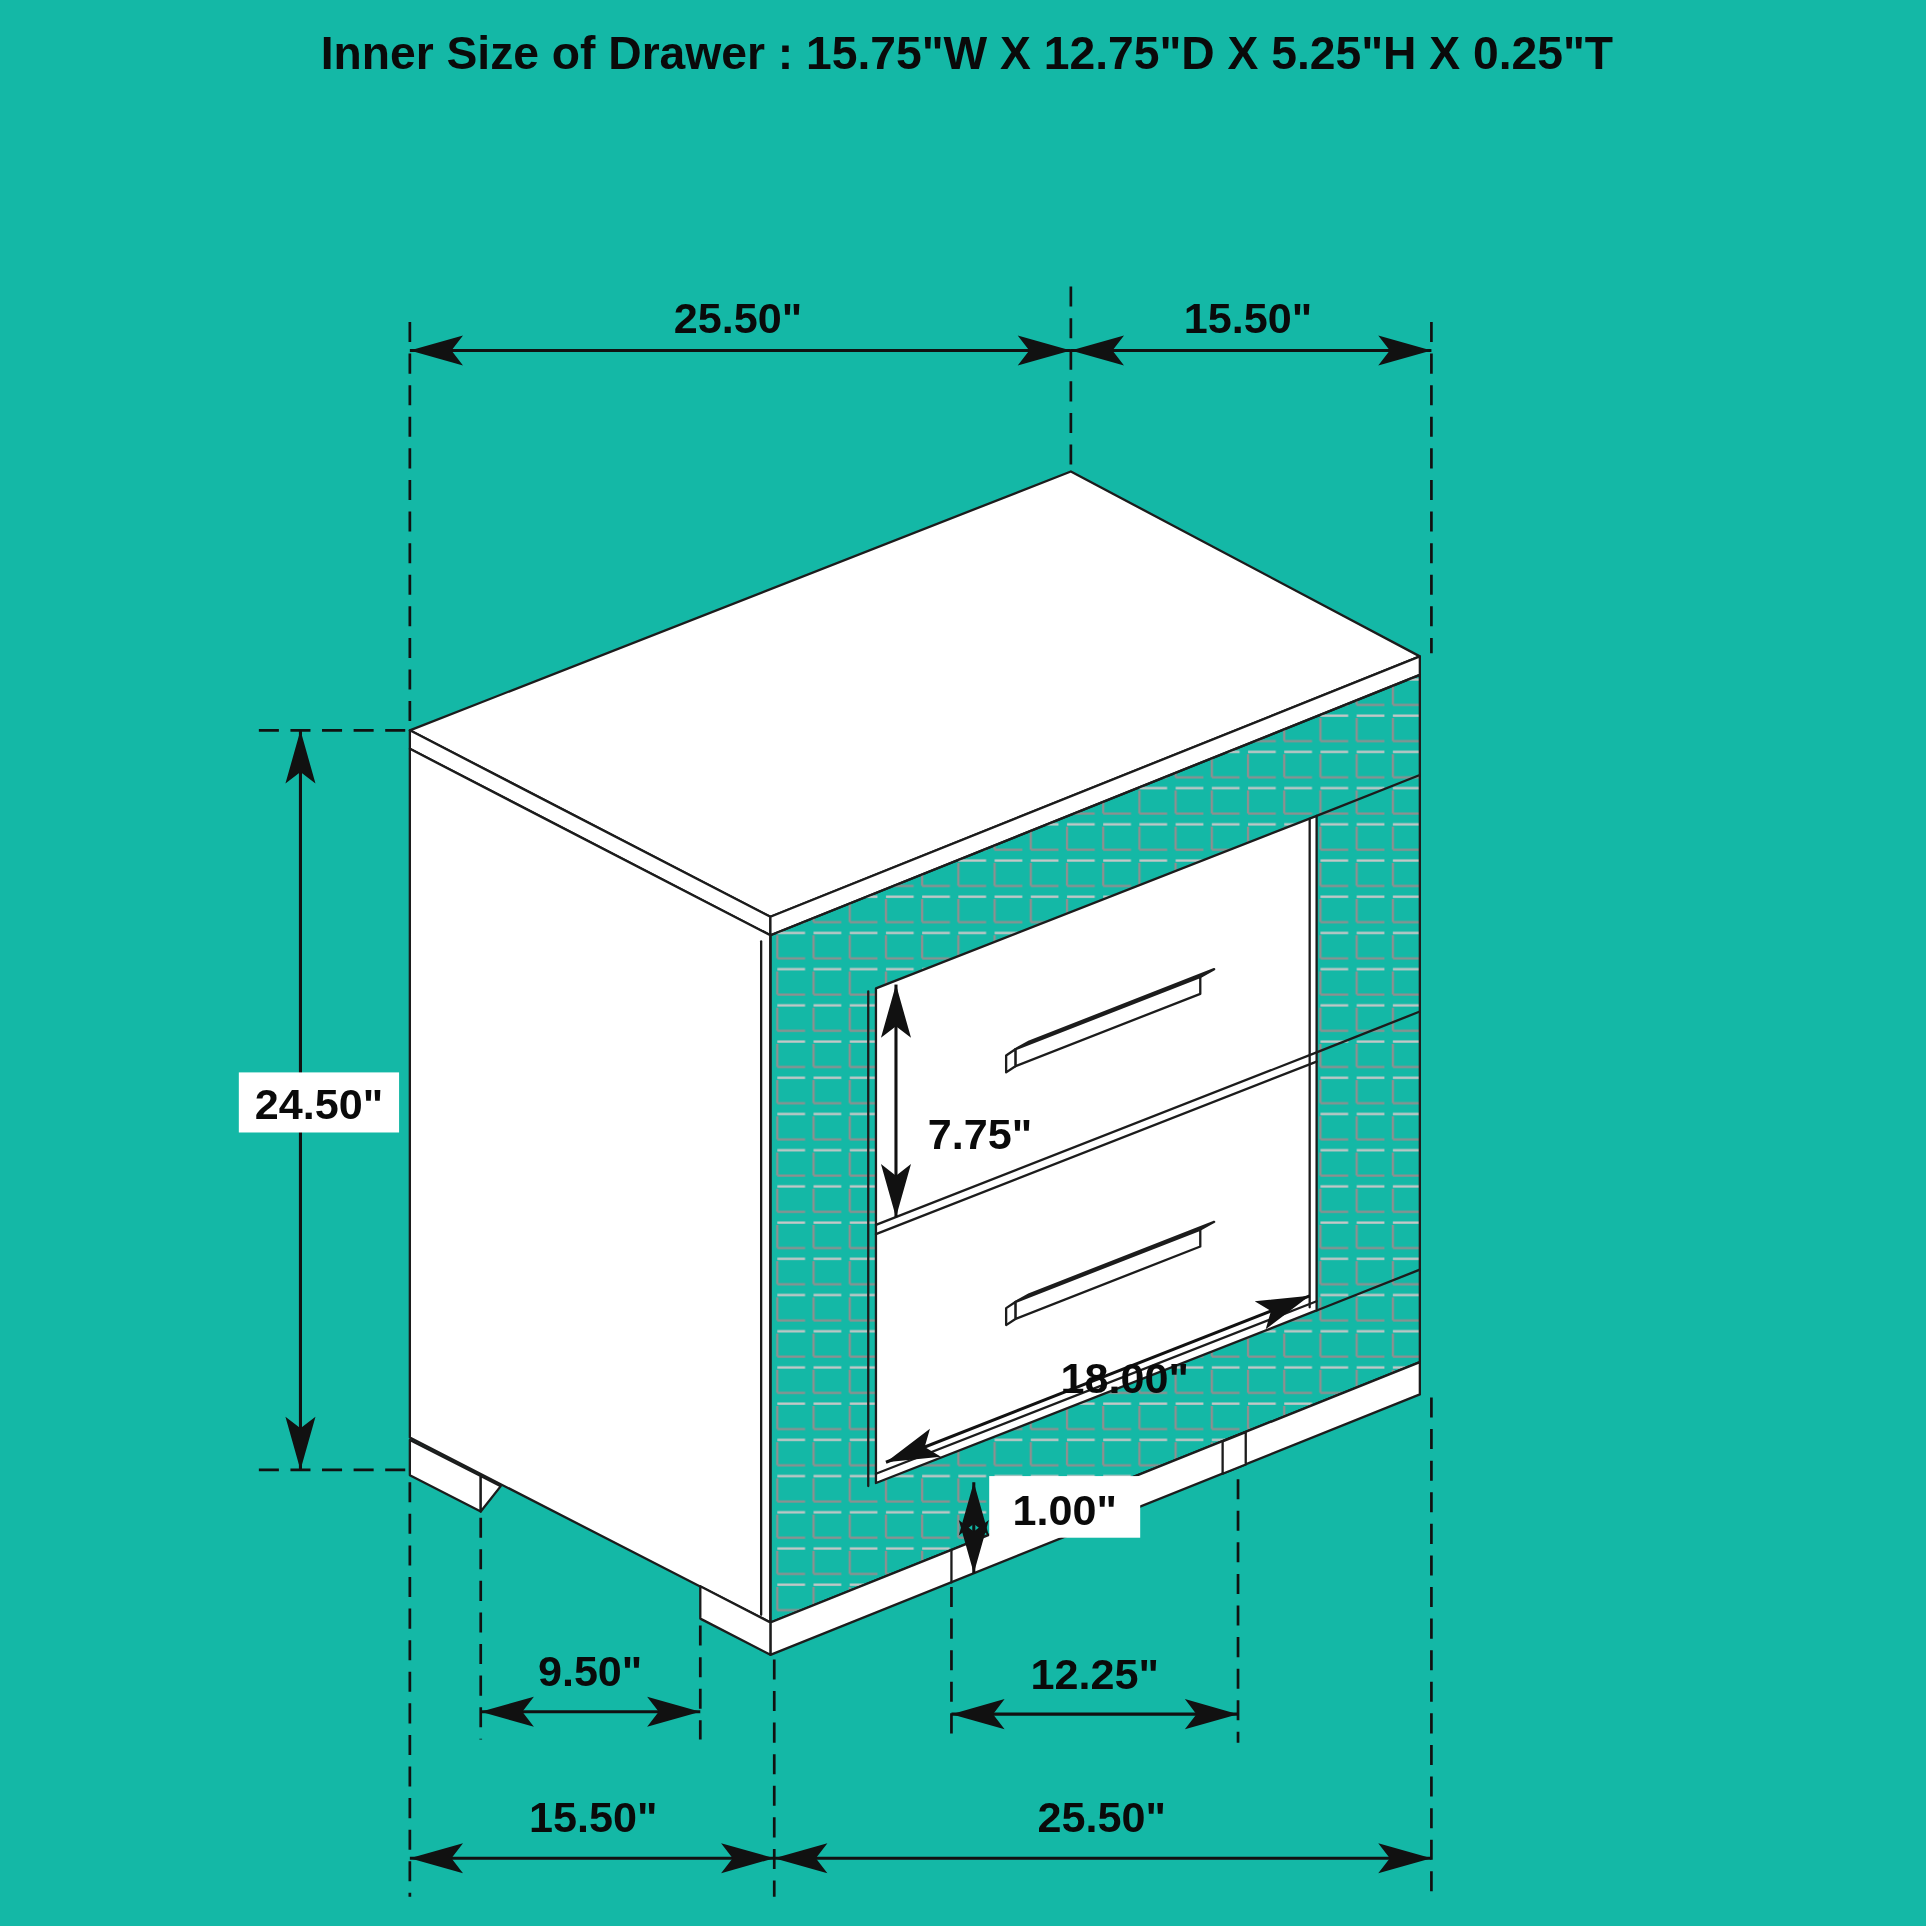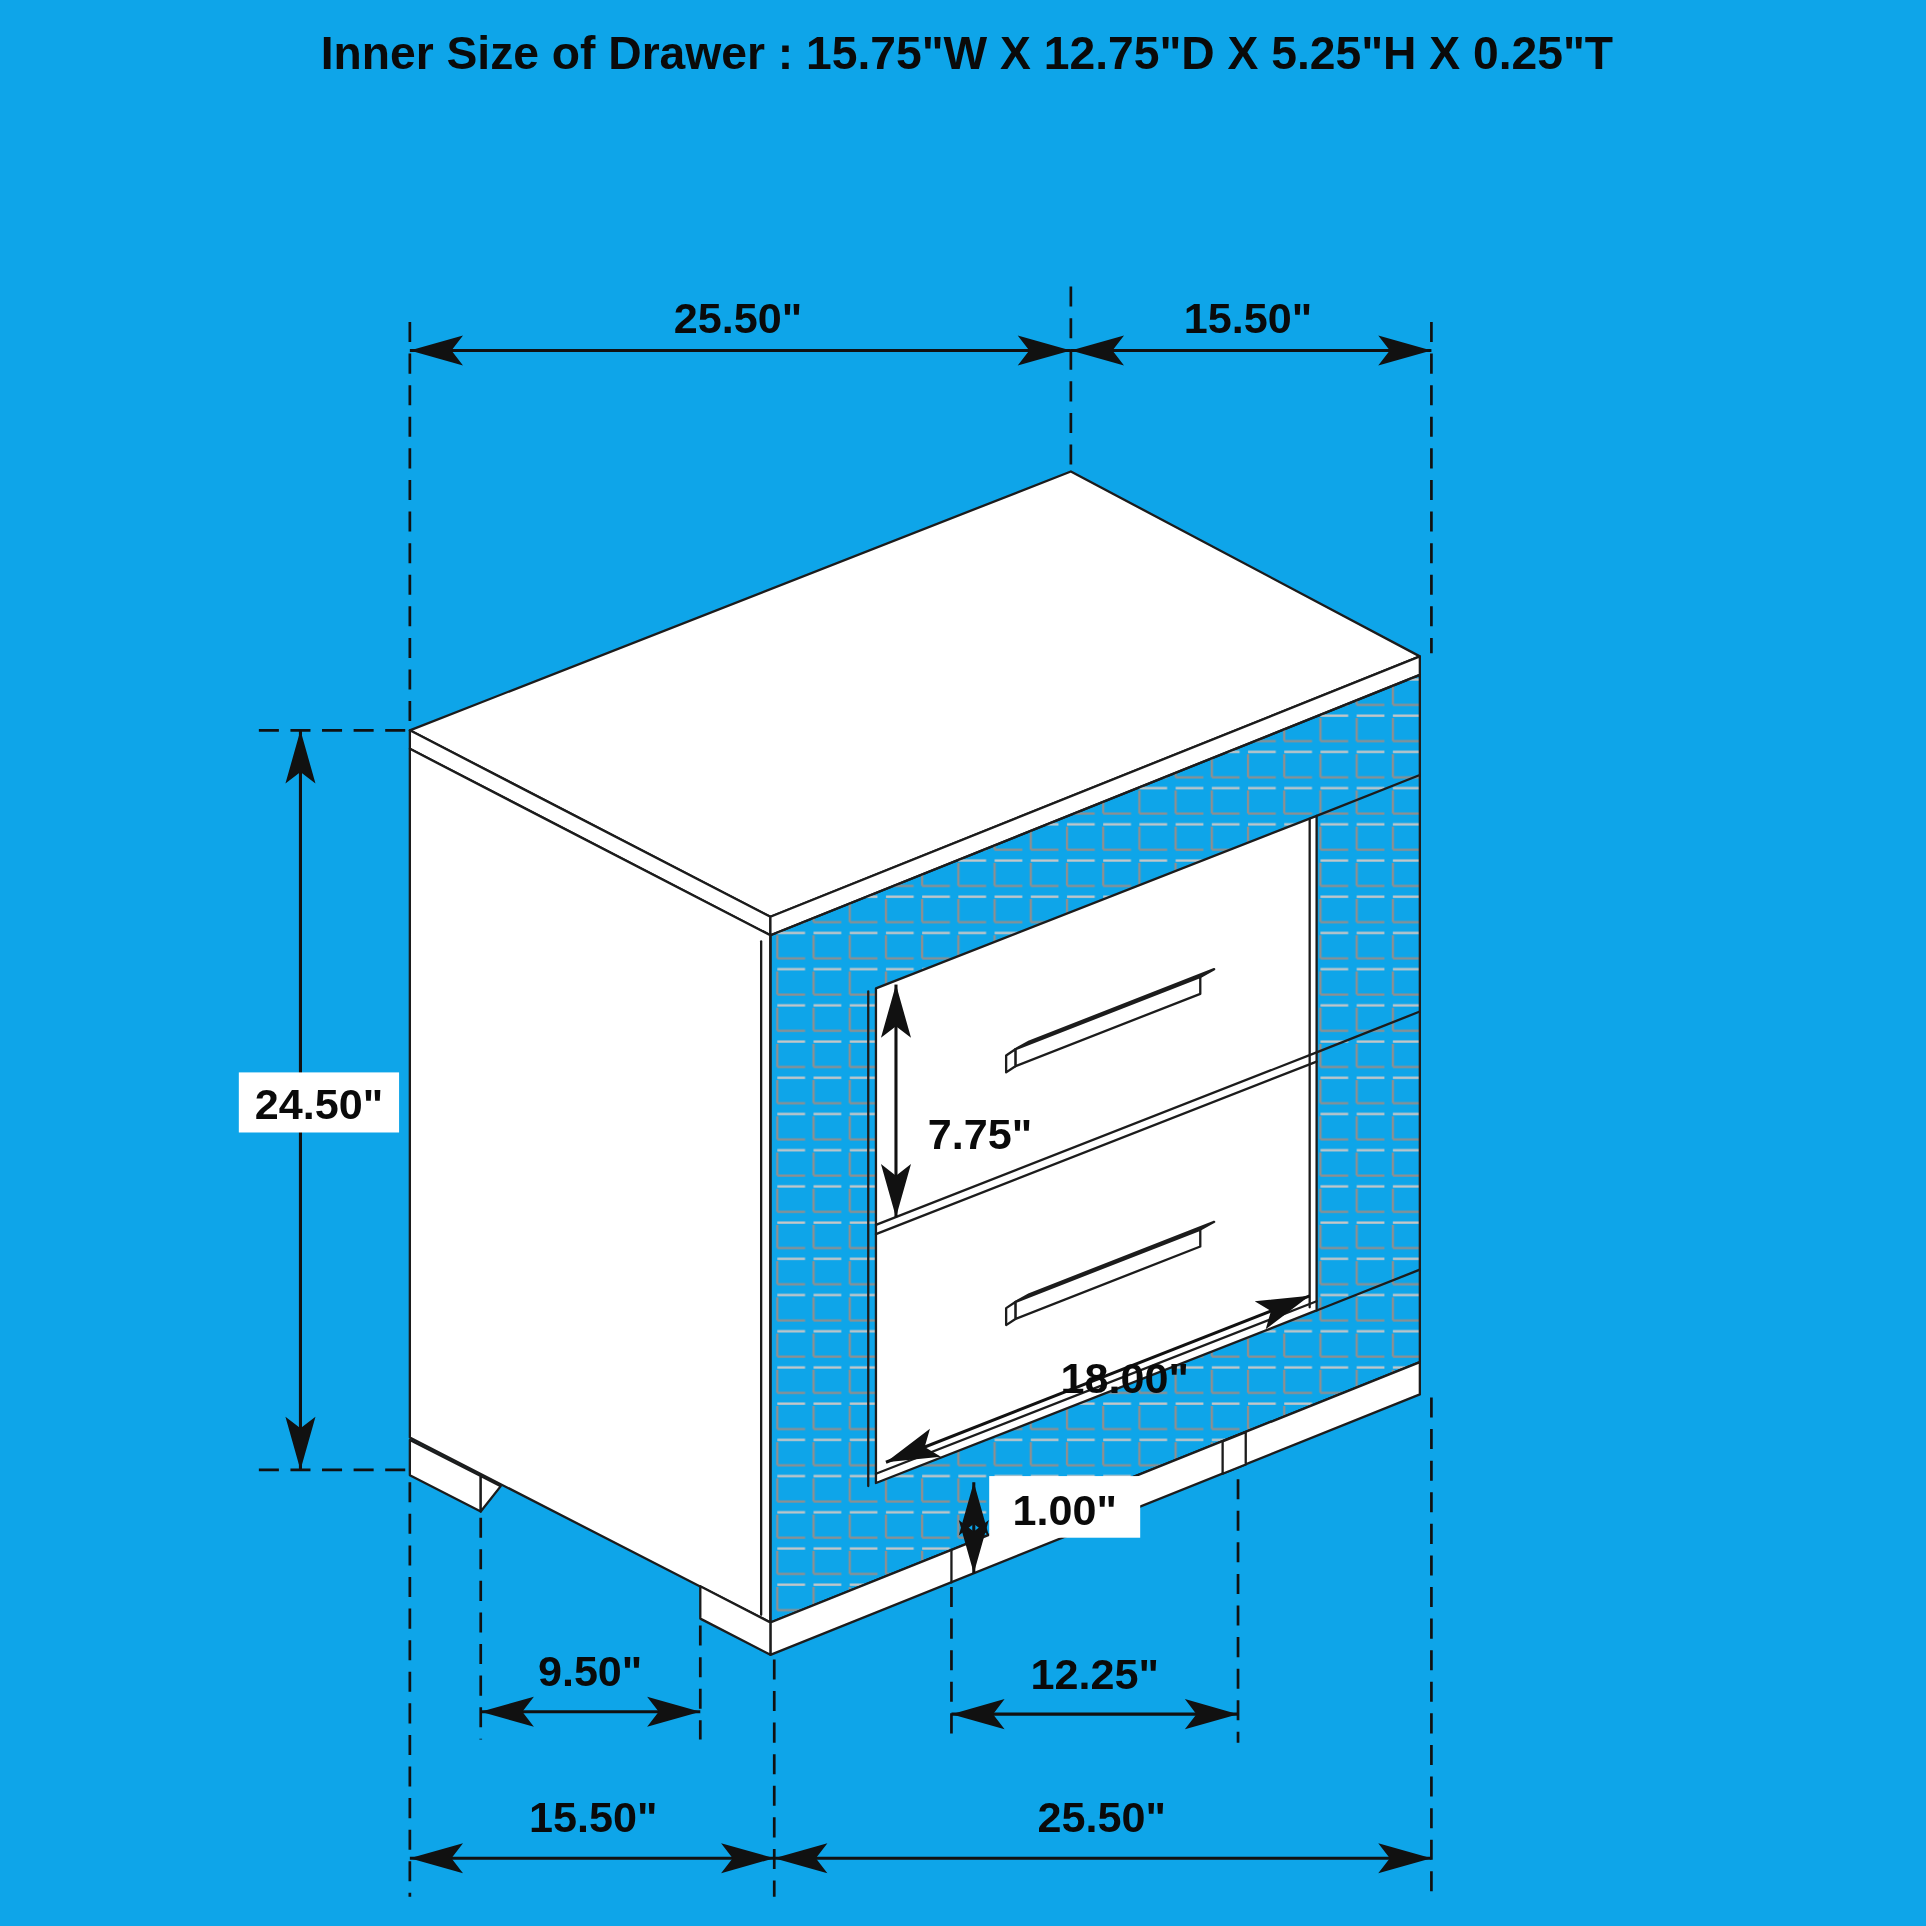--- a/index.html
+++ b/index.html
@@ -3,21 +3,21 @@
 <meta charset="utf-8">
 <style>
   html,body{
     margin:0;
     padding:0;
     background:#ffffff;
     width:1926px;
     height:1926px;
     font-family:"Liberation Sans", sans-serif;
   }
-  .stage{position:relative;width:1926px;height:1926px;background:#0ea5e9;}
+  .stage{position:relative;width:1926px;height:1926px;background:#14b8a6;}
   svg{position:absolute;left:0;top:0;}
   .outline{fill:#ffffff;stroke:#1c1c1c;stroke-width:3;stroke-linejoin:round;}
   .texfill{fill:url(#waffle);stroke:#1c1c1c;stroke-width:3;stroke-linejoin:round;}
   .thin{fill:none;stroke:#1c1c1c;stroke-width:3;stroke-linecap:round;}
   .dim{fill:none;stroke:#111;stroke-width:4;}
   .dash{fill:none;stroke:#111;stroke-width:3.5;stroke-dasharray:26 15;}
   .dimlabel{font:bold 56px "Liberation Sans",sans-serif;fill:#0a0a0a;}
   .title{font:bold 60px "Liberation Sans",sans-serif;fill:#0a0a0a;}
   .whiteout{fill:#ffffff;stroke:none;}
 </style>

